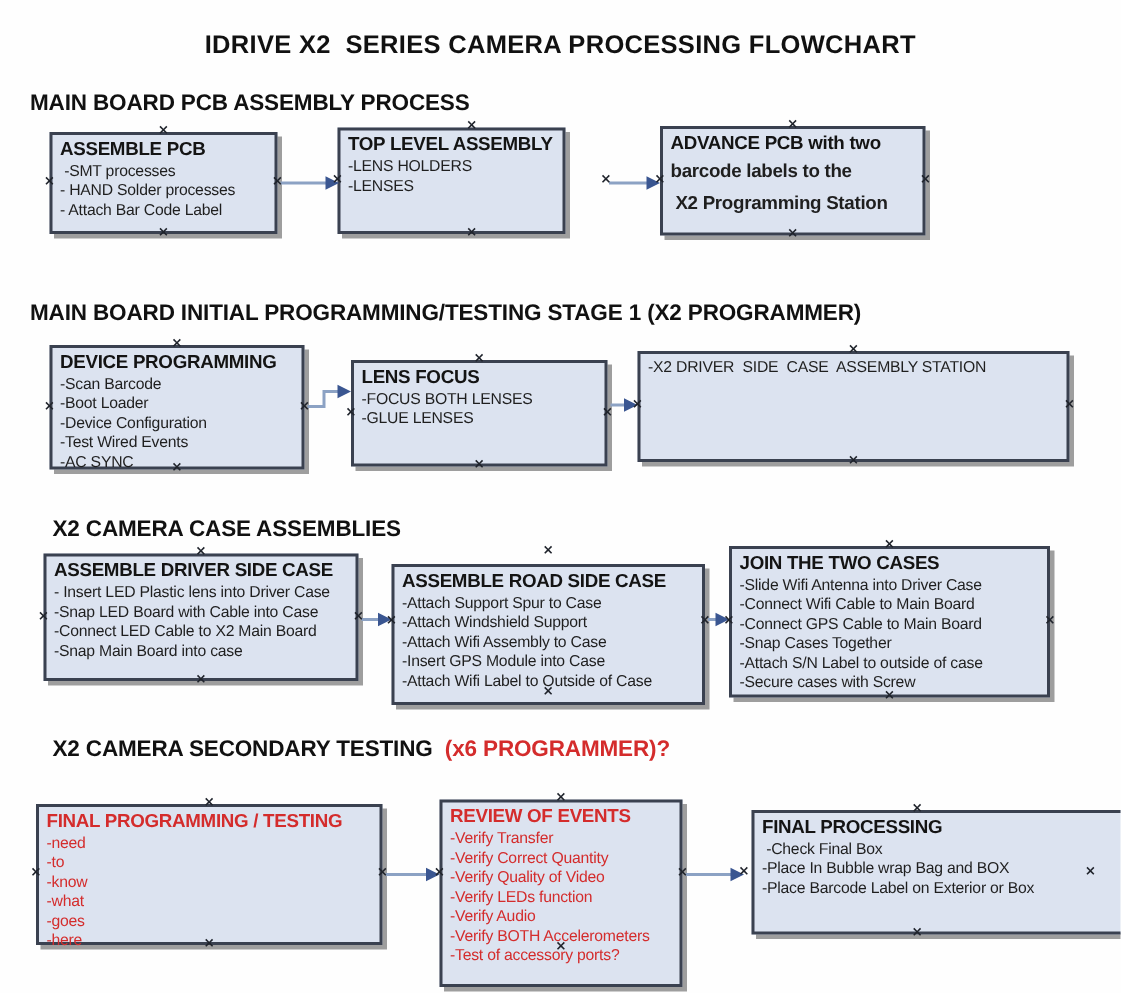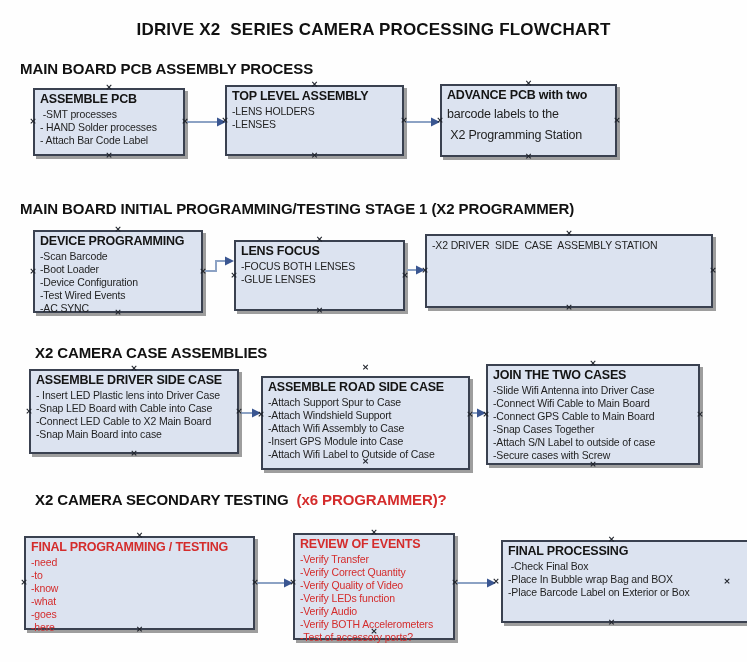--- a/index.html
+++ b/index.html
@@ -17,21 +17,21 @@
   .red-text{color:#d42c2c;}
 
   
   .fbox{position:absolute;box-sizing:border-box;background:#dce3f0;
     border:2px solid #3a4150;box-shadow:3px 3px 0 #9e9e9e;
     padding:2px 5px;overflow:visible;z-index:1;}
   .btitle{font-weight:bold;font-size:12.5px;line-height:15px;color:#141414;
     white-space:pre;letter-spacing:-.2px;}
   .blines{margin-top:1px;}
   .bline{font-size:10.5px;line-height:13px;color:#1f1f1f;white-space:pre;letter-spacing:-.15px;}
-  .bold-body .bline{font-weight:normal;font-size:12.5px;line-height:21px;letter-spacing:-.2px;}
+  .bold-body .bline{font-weight:bold;font-size:12.5px;line-height:21px;letter-spacing:-.2px;}
   .red-box .btitle,.red-box .bline{color:#d42c2c;}
 
   
   #wires{position:absolute;left:0;top:0;width:747px;height:662px;pointer-events:none;z-index:2;}
   #marks{position:absolute;left:0;top:0;width:747px;height:662px;pointer-events:none;z-index:3;}
   .xmark{position:absolute;transform:translate(-50%,-54%);font-size:9px;font-weight:bold;
     color:#20242c;font-family:"DejaVu Sans",sans-serif;line-height:9px;}
 </style>
 </head>
 <body>
@@ -46,21 +46,21 @@
   <div class="sec-head sec-4"><span>X2 CAMERA SECONDARY TESTING  </span><span class="red-text">(x6 PROGRAMMER)?</span></div>
 
   <div class="fbox" style="left: 33px; top: 88px; width: 152px; height: 68px;">
     <div class="btitle">ASSEMBLE PCB</div>
     <div class="blines">
         <div class="bline"> -SMT processes</div>
         <div class="bline">- HAND Solder processes</div>
         <div class="bline">- Attach Bar Code Label</div>
       </div>
   </div>
-  <div class="fbox" style="left: 225px; top: 85px; width: 179px; height: 71px;">
+  <div class="fbox" style="left: 225px; top: 85px; width: 152px; height: 71px;">
     <div class="btitle">TOP LEVEL ASSEMBLY</div>
     <div class="blines">
         <div class="bline">-LENS HOLDERS</div>
         <div class="bline">-LENSES</div>
       </div>
   </div>
   <div class="fbox bold-body" style="left: 440px; top: 84px; width: 177px; height: 73px;">
     <div class="btitle">ADVANCE PCB with two</div>
     <div class="blines">
         <div class="bline">barcode labels to the</div>
@@ -126,21 +126,21 @@
     <div class="btitle">FINAL PROGRAMMING / TESTING</div>
     <div class="blines">
         <div class="bline">-need</div>
         <div class="bline">-to</div>
         <div class="bline">-know</div>
         <div class="bline">-what</div>
         <div class="bline">-goes</div>
         <div class="bline">-here</div>
       </div>
   </div>
-  <div class="fbox red-box" style="left: 293px; top: 533px; width: 162px; height: 107px;">
+  <div class="fbox red-box" style="left: 293px; top: 533px; width: 162px; height: 125px;">
     <div class="btitle">REVIEW OF EVENTS</div>
     <div class="blines">
         <div class="bline">-Verify Transfer</div>
         <div class="bline">-Verify Correct Quantity</div>
         <div class="bline">-Verify Quality of Video</div>
         <div class="bline">-Verify LEDs function</div>
         <div class="bline">-Verify Audio</div>
         <div class="bline">-Verify BOTH Accelerometers</div>
         <div class="bline">-Test of accessory ports?</div>
       </div>

